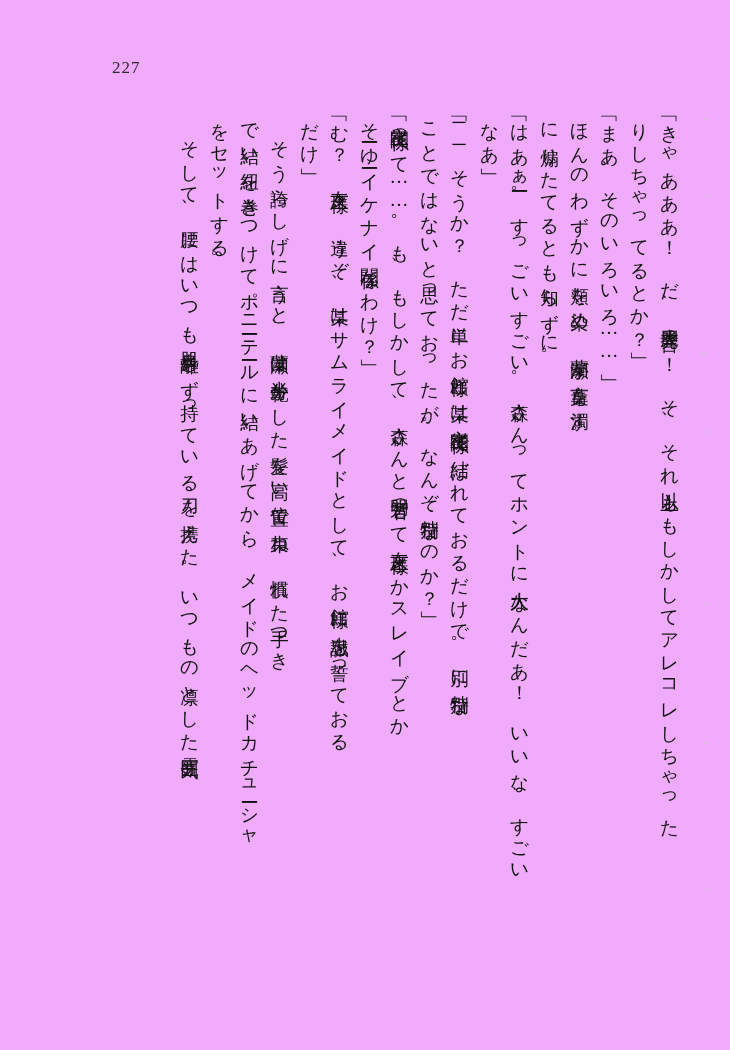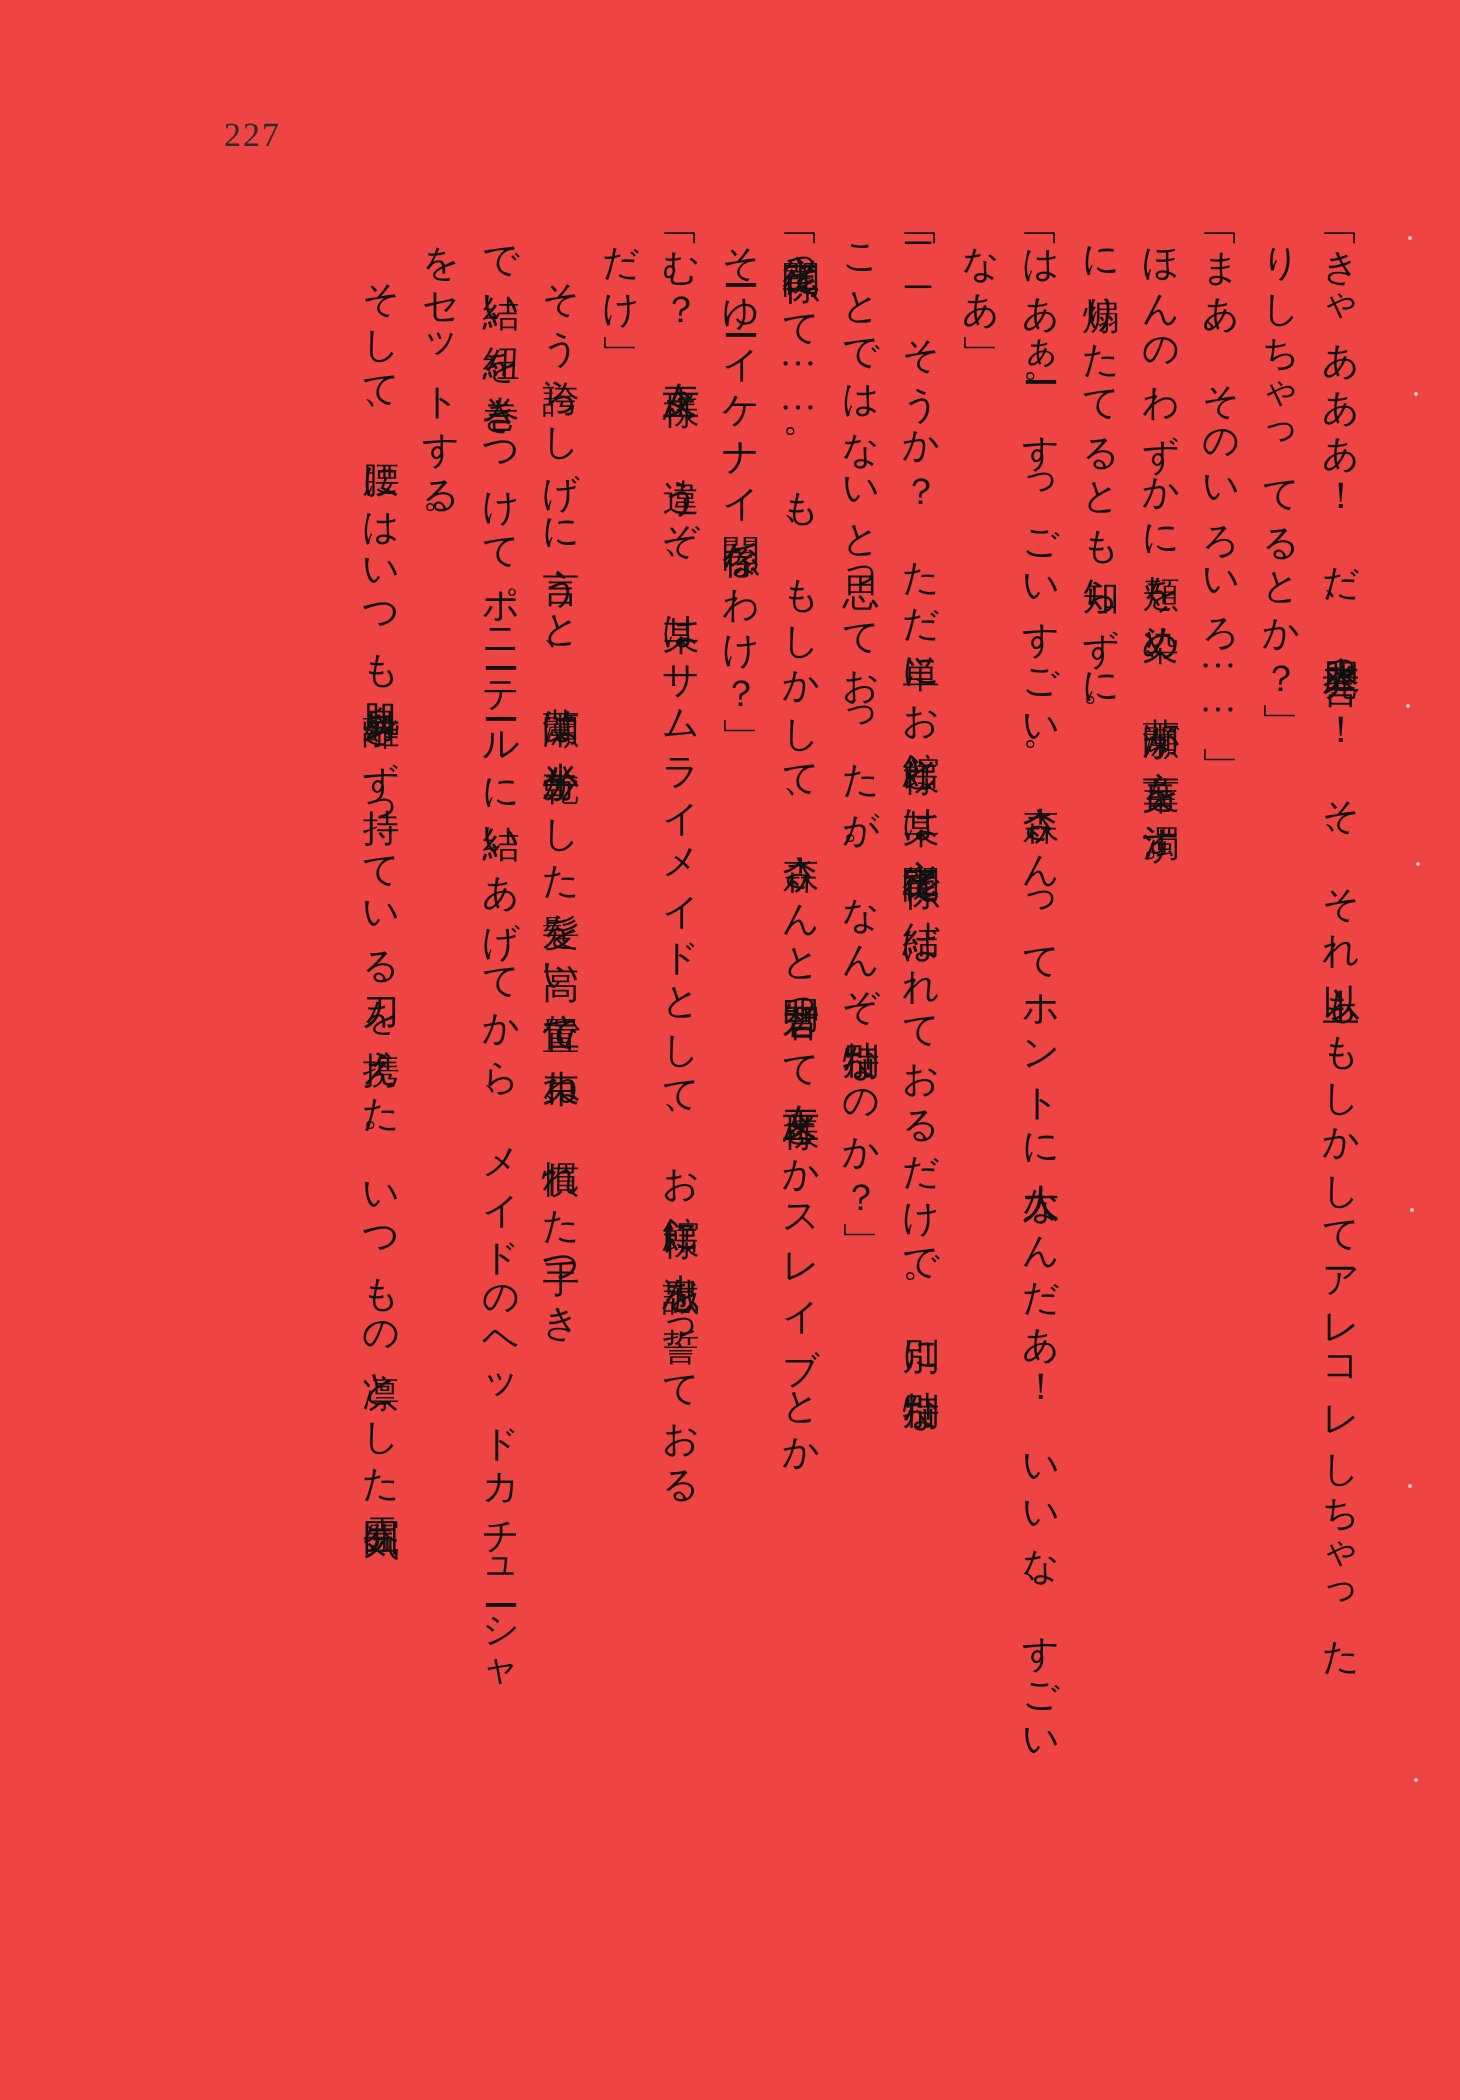--- a/index.html
+++ b/index.html
@@ -11,21 +11,21 @@
     width: 730px;
     height: 1050px;
     overflow: hidden;
     font-family: "Liberation Serif", "DejaVu Serif", serif;
     color: #1a1a1a;
   }
   .page {
     position: relative;
     width: 730px;
     height: 1050px;
-    background: #ef4444;
+    background: #f0abfc;
     box-sizing: border-box;
   }
   .page-number {
     position: absolute;
     top: 58px;
     left: 112px;
     font-size: 17px;
     letter-spacing: 1px;
     color: #2b2b2b;
     font-family: "Liberation Serif", "DejaVu Serif", serif;

